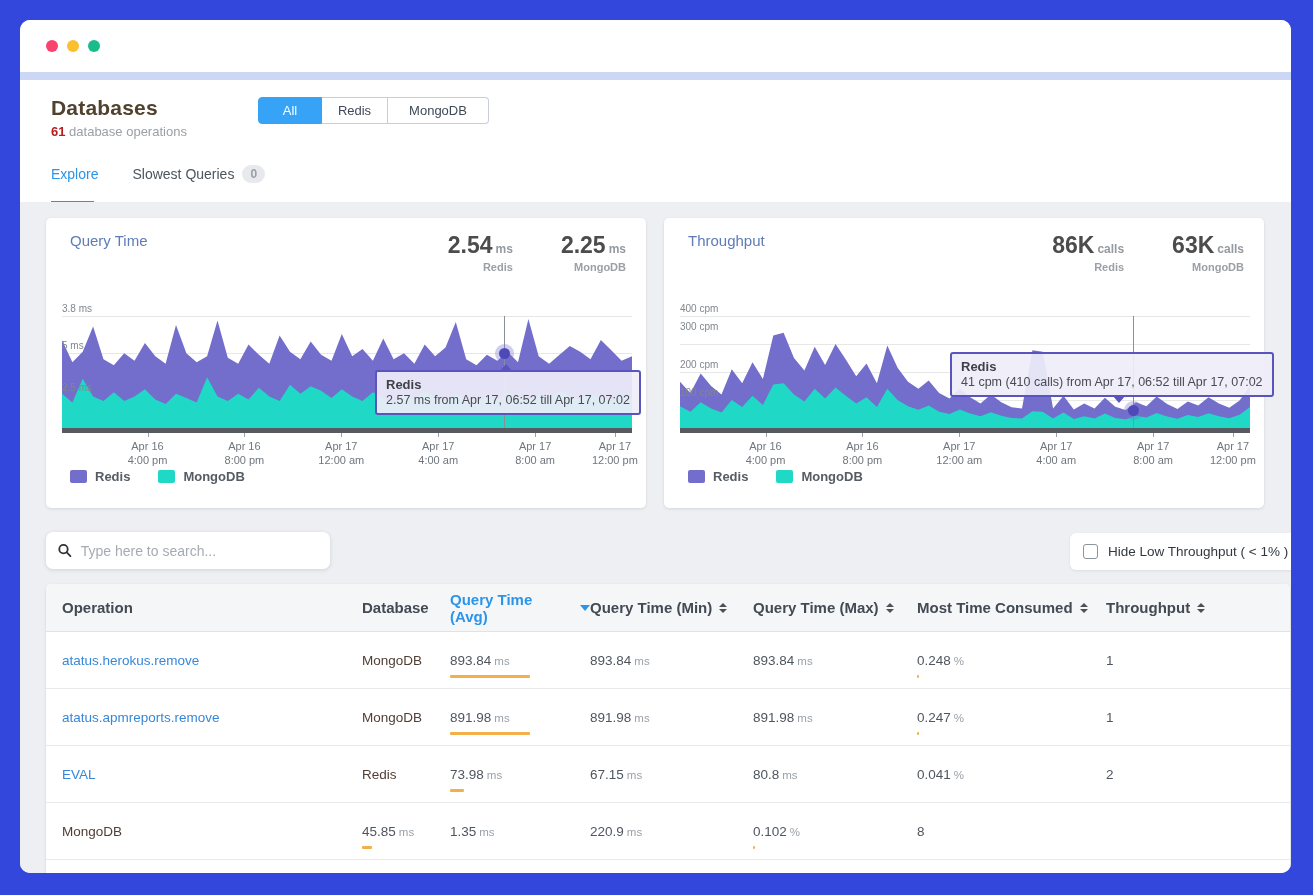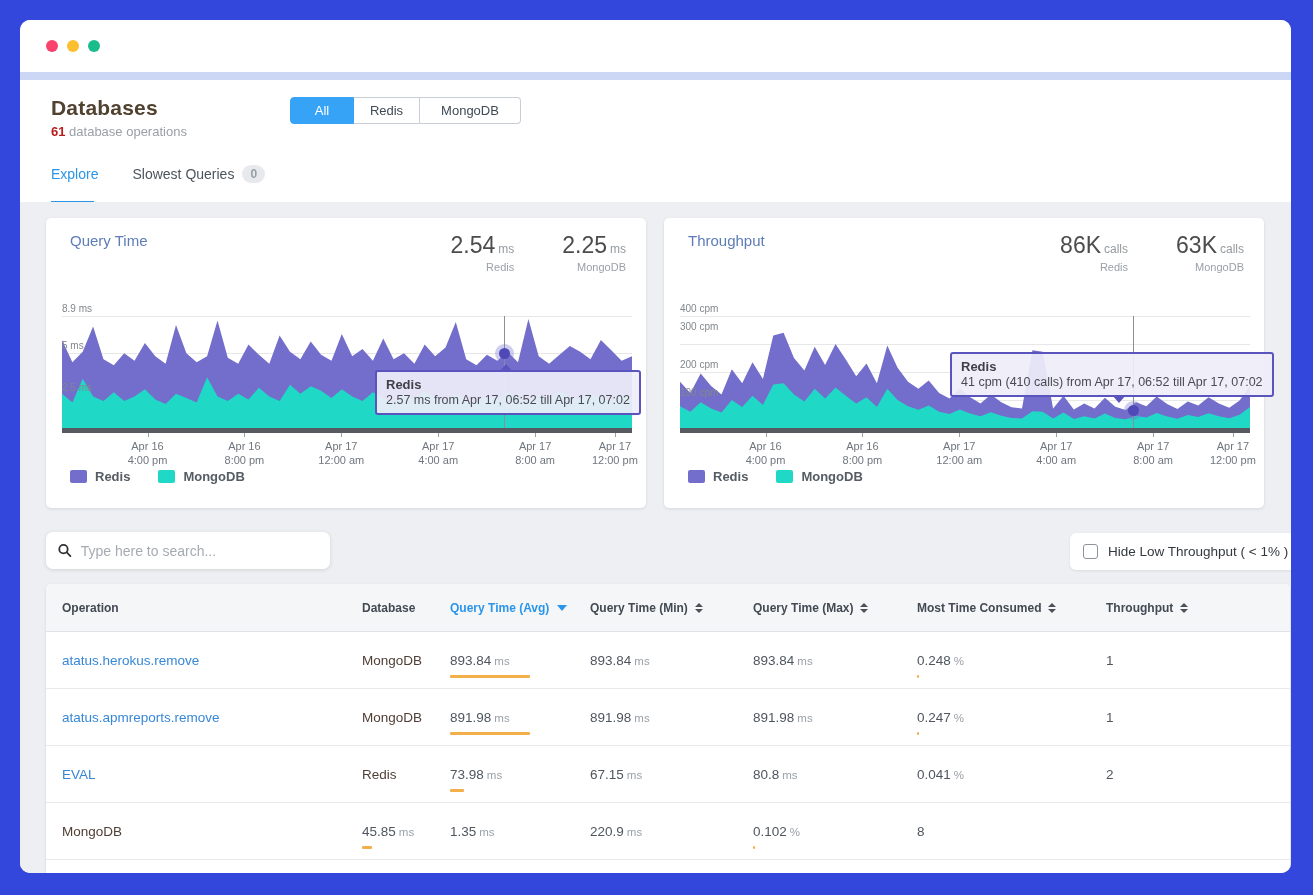--- a/index.html
+++ b/index.html
@@ -13,39 +13,39 @@
   .dot.red { background:#f9426c; } .dot.yellow { background:#fcbf2f; } .dot.green { background:#1abc8c; }
   .band { height:8px; background:#ccd6f5; }
   
   .header { height:122px; background:#fff; position:relative; }
   .page-title { position:absolute; left:31px; top:16px; font-size:21px; font-weight:700; color:#51422f; letter-spacing:.2px; }
   .page-sub { position:absolute; left:31px; top:44px; font-size:13px; color:#9aa0a6; }
   .page-sub b { color:#b91c1c;margin-top:32px; }
   .segmented { position:absolute; left:238px; top:17px; display:flex; }
   .seg-btn { height:27px; display:flex; align-items:center; justify-content:center; font-size:13px;
              background:#fff; border:1px solid #c9ced6; color:#3f4a56; cursor:pointer; }
-  .seg-btn:first-child { border-radius:4px 0 0 4px;margin-left:32px; }
+  .seg-btn:first-child { border-radius:4px 0 0 4px; }
   .seg-btn:last-child { border-radius:0 4px 4px 0; }
   .seg-btn + .seg-btn { border-left:none; }
   .seg-btn.active { background:#36a3f7; border-color:#36a3f7; color:#fff; }
   .seg-all { width:64px; } .seg-redis { width:66px; } .seg-mongo { width:101px; }
   .tabs { position:absolute; left:31px; top:78px; display:flex; align-items:center; height:32px; }
   .tab { font-size:14px; color:#4c545c; margin-right:34px; position:relative; cursor:pointer; height:32px; display:flex; align-items:center; }
   .tab.active { color:#2b95e9; }
   .tab.active .underline { position:absolute; left:0; bottom:-14px; width:43px; height:3px; background:#2b95e9; }
   .badge { background:#e7e9ed; color:#98a0a8; font-size:12px; font-weight:700; padding:2px 8px; border-radius:10px; margin-left:8px; }
   
   .content { position:absolute; left:0; top:182px; right:0; bottom:0; background:#edeff2; }
   .card { position:absolute; width:600px; height:290px; background:#fff; border-radius:5px;
           box-shadow:0 1px 3px rgba(30,40,60,.12); }
   #card-qt { left:26px; top:16px; } #card-tp { left:644px; top:16px; }
   .card-head { display:flex; padding:14px 20px 0 24px; }
   .card-title { font-size:15px; color:#5e7cb8; }
   .card-stats { margin-left:auto; display:flex; }
-  .stat { text-align:right; margin-left:48px; }
+  .stat { text-align:right; margin-left:48px;font-weight:bold; }
   .stat-val { font-size:23px; color:#4c4c4c; }
   .stat-unit { font-size:12px; color:#949a9f; margin-left:3px; }
   .stat-label { font-size:11px; color:#9aa0a6; margin-top:2px; }
   .plot { position:absolute; left:16px; top:98px; width:570px; height:112px; }
   .plot svg { position:absolute; left:0; top:0; z-index:1; }
   .gridline { position:absolute; left:0; width:570px; height:1px; background:#e7e7e7; z-index:0; }
   .gridlabel { position:absolute; left:0; font-size:10px; color:#81878d; z-index:2; }
   .crosshair { position:absolute; width:1px; background:#8b9096; top:0; bottom:0; z-index:3; }
   .marker { position:absolute; width:11px; height:11px; border-radius:50%; background:#4f49b8;
             box-shadow:0 0 0 4px rgba(120,115,205,.35); z-index:4; transform:translate(-5px,-5px); }
@@ -73,21 +73,21 @@
   .search-box input::placeholder { color:#a6abb3; }
   .cb-panel { position:absolute; left:1050px; top:331px; width:260px; height:37px; background:#fff;
               border-radius:6px; box-shadow:0 1px 3px rgba(0,0,0,.08); display:flex; align-items:center; padding:0 13px; cursor:pointer; }
   .checkbox { width:15px; height:15px; border:1.5px solid #8d939b; border-radius:3px; background:#fff; flex:none; }
   .cb-label { font-size:13.5px; color:#33383e; margin-left:10px; white-space:nowrap; }
   
   .table-card { position:absolute; left:26px; top:382px; width:1244px; bottom:0; background:#fff;
                 border-radius:5px 5px 0 0; box-shadow:0 1px 3px rgba(30,40,60,.12); overflow:hidden; }
   .t-grid { display:grid; grid-template-columns:300px 88px 140px 163px 164px 189px 1fr; padding-left:16px; align-items:center; }
   .t-head { height:48px; background:#f5f6f8; border-bottom:1px solid #dfe2e6; }
-  .t-head .th { font-size:12px; font-weight:700; color:#424a54; display:flex; align-items:center; cursor:pointer; }
+  .t-head .th { font-size:15px; font-weight:700; color:#424a54; display:flex; align-items:center; cursor:pointer; }
   .t-head .th.sorted { color:#2b95e9; }
   .sort-both { display:inline-flex; flex-direction:column; margin-left:7px; row-gap:2px; }
   .sort-both i { display:block; width:0; height:0; border-left:4px solid transparent; border-right:4px solid transparent; }
   .sort-both .up { border-bottom:4px solid #4a5158; }
   .sort-both .down { border-top:4px solid #4a5158; }
   .sort-desc { display:inline-block; width:0; height:0; border-left:5px solid transparent; border-right:5px solid transparent;
                border-top:6px solid #2b95e9; margin-left:8px; }
   .t-row { height:57px; border-bottom:1px solid #e7e9ec; }
   .op-link { font-size:13.5px; color:#3787d8; cursor:pointer; text-decoration:none; }
   .db-cell { font-size:13.5px; color:#503e35; }
@@ -142,21 +142,21 @@
             <div class="stat-label">MongoDB</div>
           </div>
         </div>
       </div>
       <div class="plot">
         <svg class="areas" width="570" height="112" viewBox="0 0 570 112" preserveAspectRatio="none">
             <polygon points="0,112 0.0,23.9 10.4,46.3 20.7,35.8 31.1,10.5 41.5,43.3 51.8,49.3 62.2,37.3 72.5,44.8 82.9,26.9 93.3,40.3 103.6,47.8 114.0,9.0 124.4,37.3 134.7,46.3 145.1,40.3 155.5,4.5 165.8,41.8 176.2,47.8 186.5,28.4 196.9,38.8 207.3,47.8 217.6,19.4 228.0,35.8 238.4,43.3 248.7,25.4 259.1,38.8 269.5,44.8 279.8,17.9 290.2,40.3 300.5,32.9 310.9,44.8 321.3,22.4 331.6,43.3 342.0,37.3 352.4,47.8 362.7,28.4 373.1,40.3 383.5,31.4 393.8,6.0 404.2,43.3 414.5,49.3 424.9,38.8 435.3,44.8 445.6,35.8 456.0,46.3 466.4,3.0 476.7,40.3 487.1,47.8 497.5,38.8 507.8,29.9 518.2,35.8 528.5,43.3 538.9,23.9 549.3,34.3 559.6,44.8 570.0,40.3 570,112" fill="#736dcb"></polygon>
             <polygon points="0,112 0.0,77.7 10.4,86.6 20.7,62.7 31.1,80.6 41.5,85.1 51.8,76.2 62.2,85.1 72.5,80.6 82.9,73.2 93.3,83.6 103.6,88.1 114.0,77.7 124.4,82.1 134.7,86.6 145.1,61.2 155.5,80.6 165.8,85.1 176.2,77.7 186.5,83.6 196.9,71.7 207.3,80.6 217.6,85.1 228.0,68.7 238.4,77.7 248.7,70.2 259.1,74.7 269.5,82.1 279.8,73.2 290.2,80.6 300.5,85.1 310.9,76.2 321.3,82.1 331.6,86.6 342.0,79.1 352.4,83.6 362.7,74.7 373.1,82.1 383.5,85.1 393.8,77.7 404.2,83.6 414.5,86.6 424.9,80.6 435.3,83.6 445.6,76.2 456.0,82.1 466.4,85.1 476.7,79.1 487.1,83.6 497.5,74.7 507.8,80.6 518.2,83.6 528.5,77.7 538.9,82.1 549.3,85.1 559.6,79.1 570.0,82.1 570,112" fill="#1fd9c6"></polygon>
           </svg>
       <div class="gridline" style="top: 0px;"></div>
-          <div class="gridlabel" style="top: -13px;">8.9 ms</div>
+          <div class="gridlabel" style="top: -13px;">3.8 ms</div>
           <div class="gridline" style="top: 37.3333px;"></div>
           <div class="gridlabel" style="top: 24.3333px;">5 ms</div>
           <div class="gridline" style="top: 74.6667px;"></div>
           <div class="gridlabel" style="top: 66px;">2.5 ms</div>
           <div class="crosshair" style="left: 442.32px;"></div>
           <div class="marker" style="left: 442.32px; top: 36.5867px;"></div>
         </div>
       <div class="axisbar"></div>
       <div class="tooltip" id="tt-qt">
         <span class="notch"></span>

